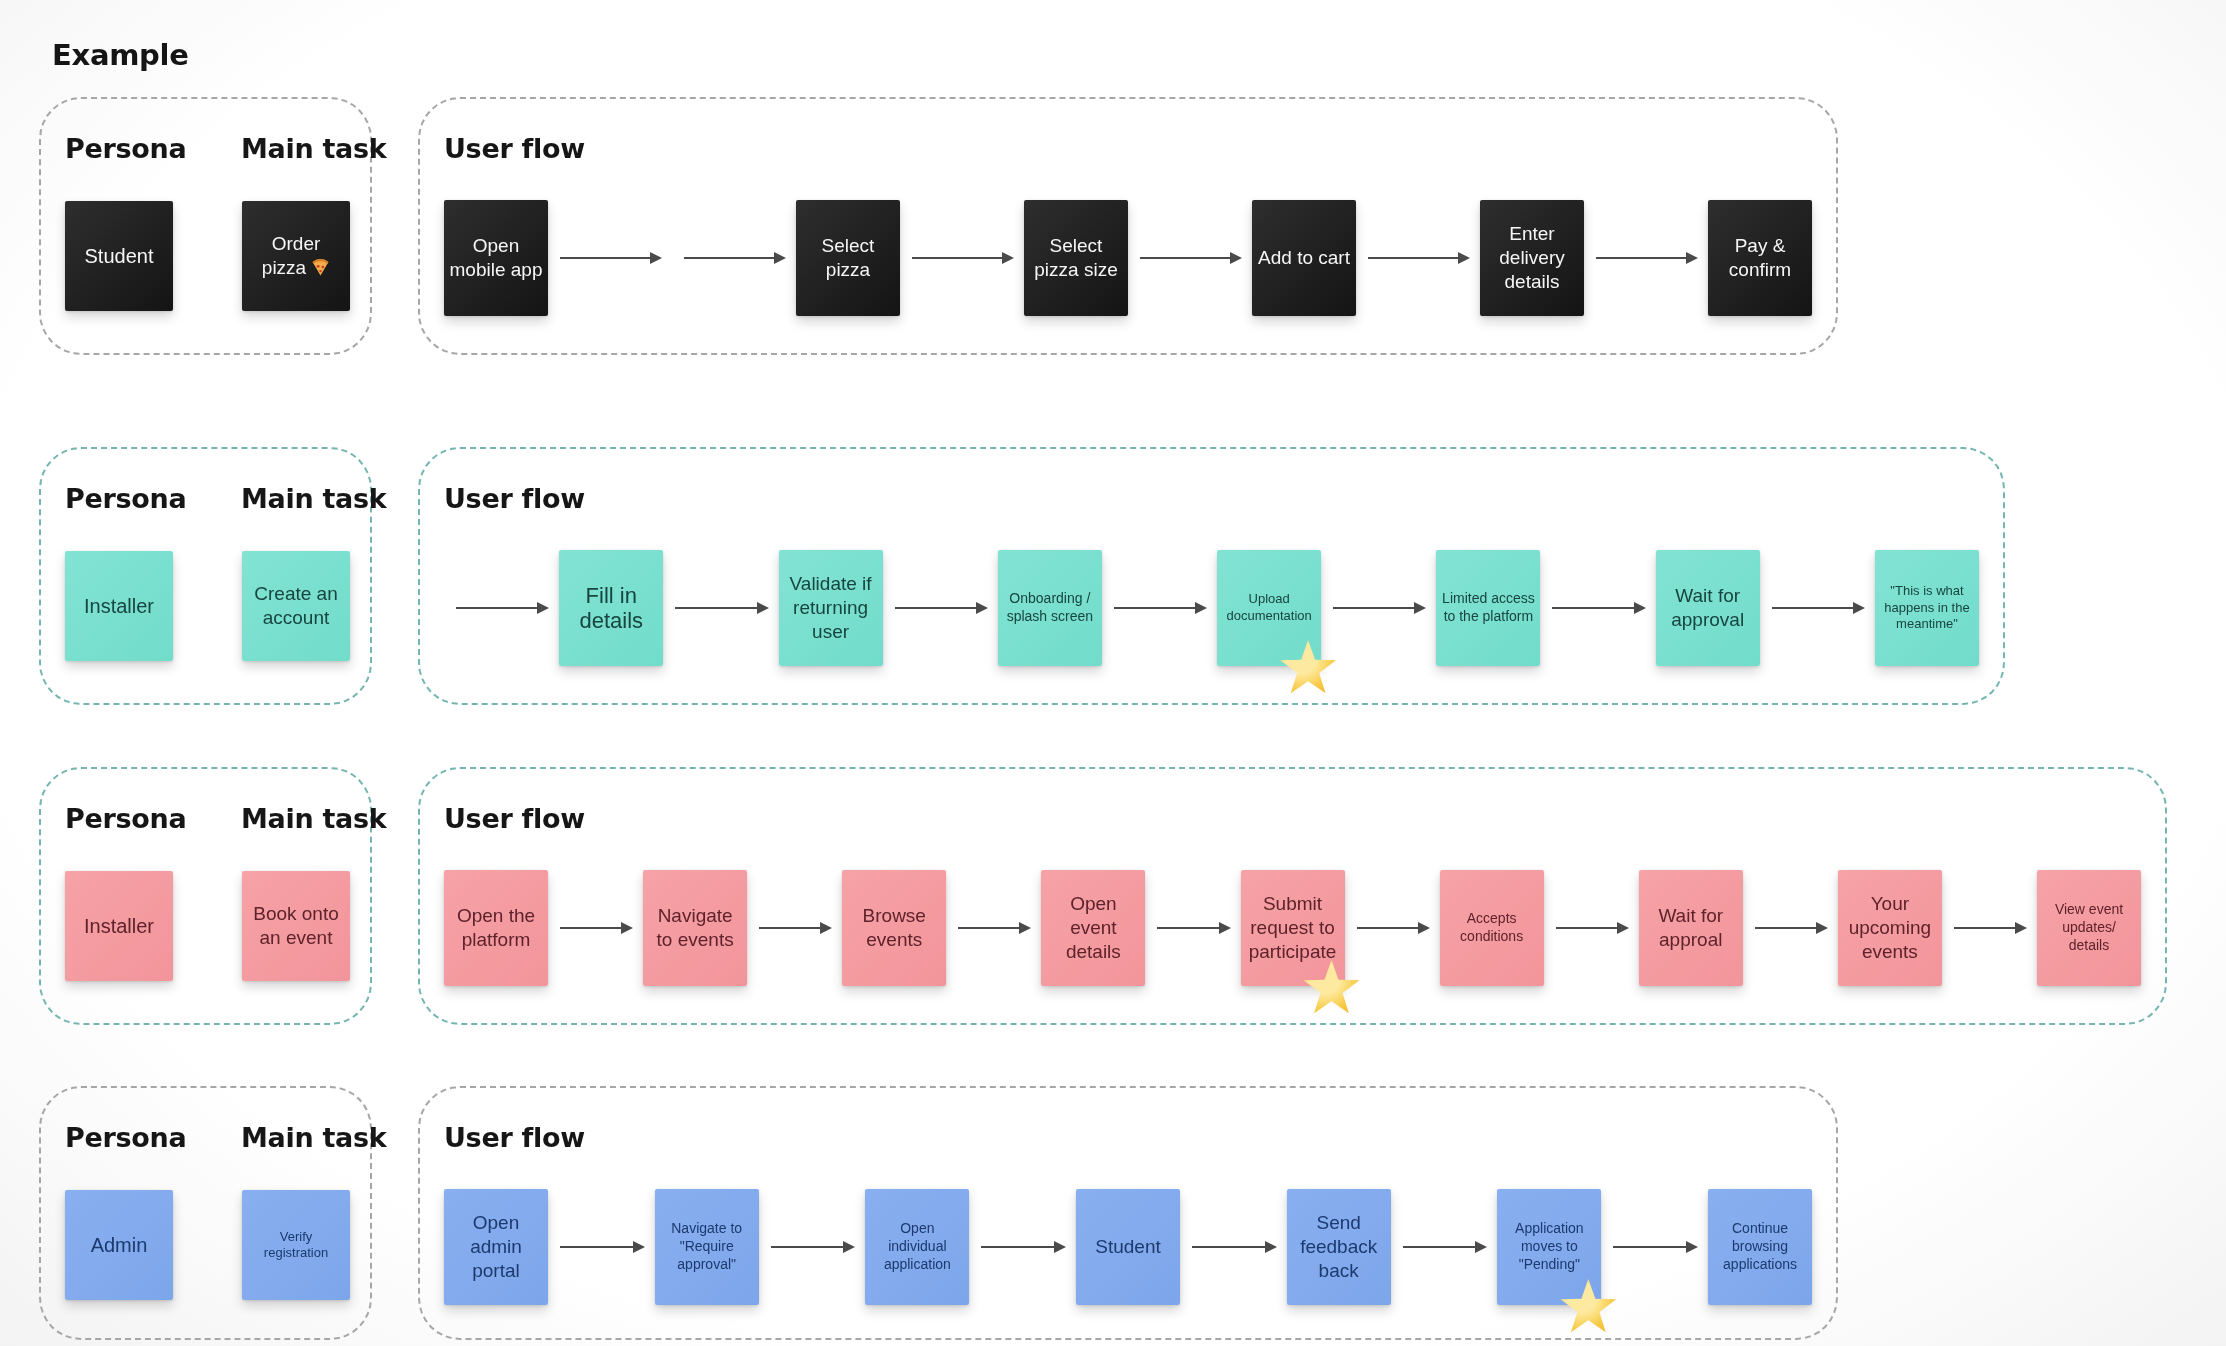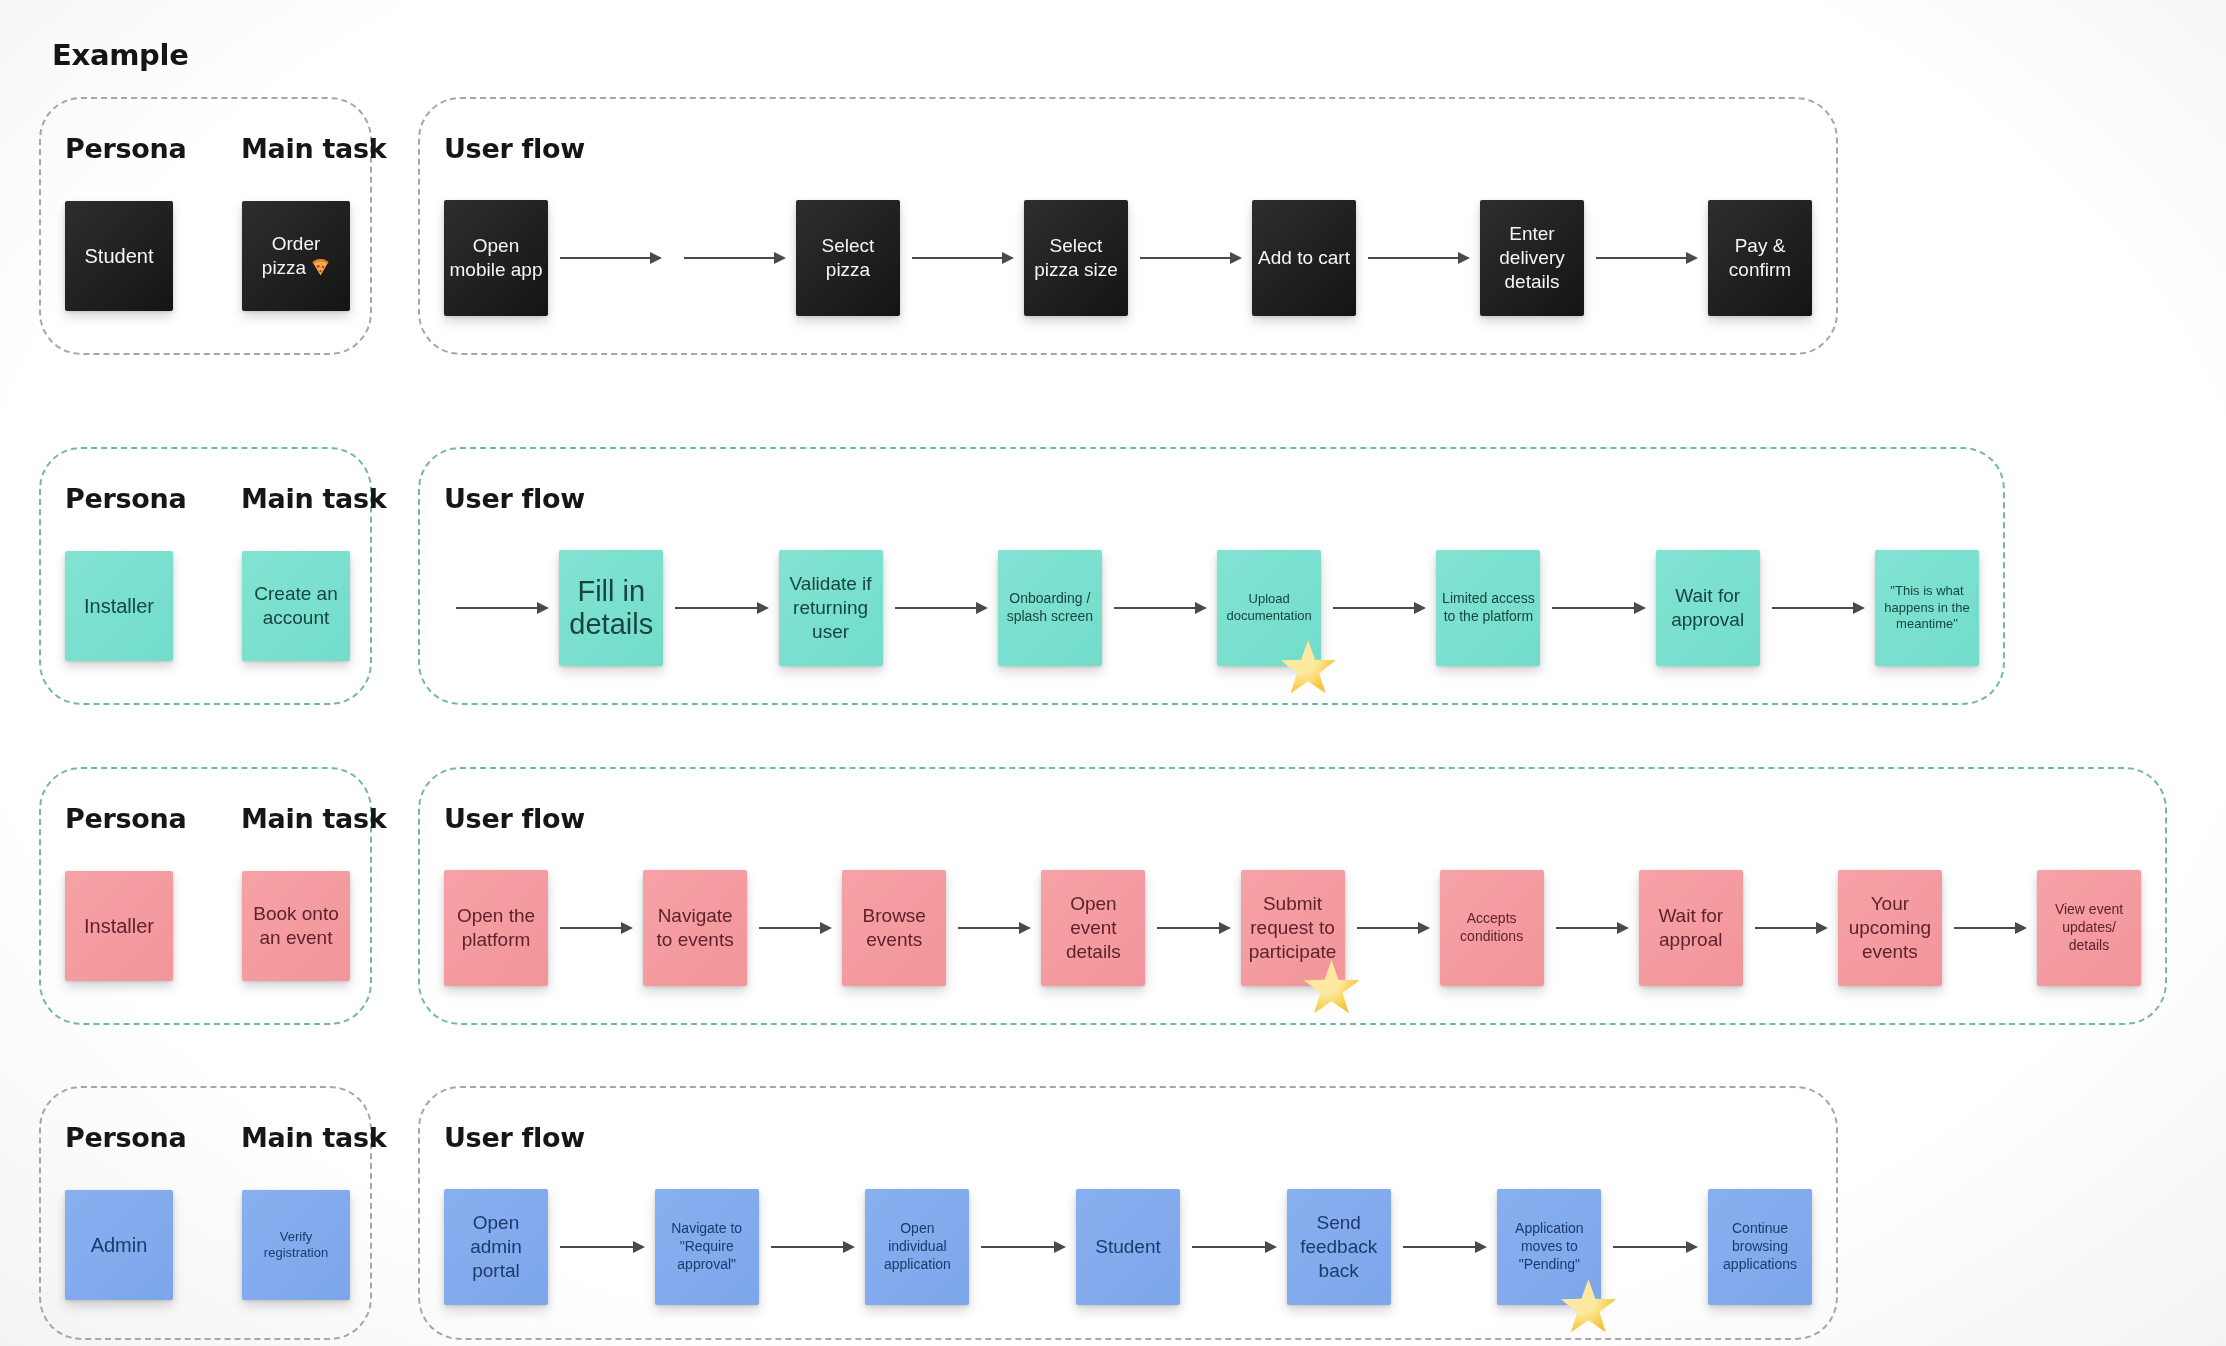--- a/index.html
+++ b/index.html
@@ -55,21 +55,21 @@
     position:relative;
     box-sizing:border-box;
     width:104px;height:116px;flex:none;
     background:linear-gradient(135deg, var(--bg), var(--bg2));
     color:var(--ink);
     display:flex;align-items:center;justify-content:center;text-align:center;
     padding:5px;line-height:1.28;
     box-shadow:0 6px 12px rgba(0,0,0,.16), 0 1px 3px rgba(0,0,0,.12);
     border-radius:2px;
   }
-  .fs-lg{font-size:29px;line-height:1.15;}
+  .fs-lg{font-size:22px;line-height:1.15;}
   .fs-md{font-size:19px;}
   .fs-sm{font-size:14px;}
   .fs-xs{font-size:13px;}
   .sticky.fs-p{font-size:20px;}
   .arrow{
     flex:1 1 auto;height:0;margin:0 12px;position:relative;
     border-top:2.6px solid var(--arrow);
   }
   .arrow::after{
     content:"";position:absolute;right:-2px;top:-7.4px;

